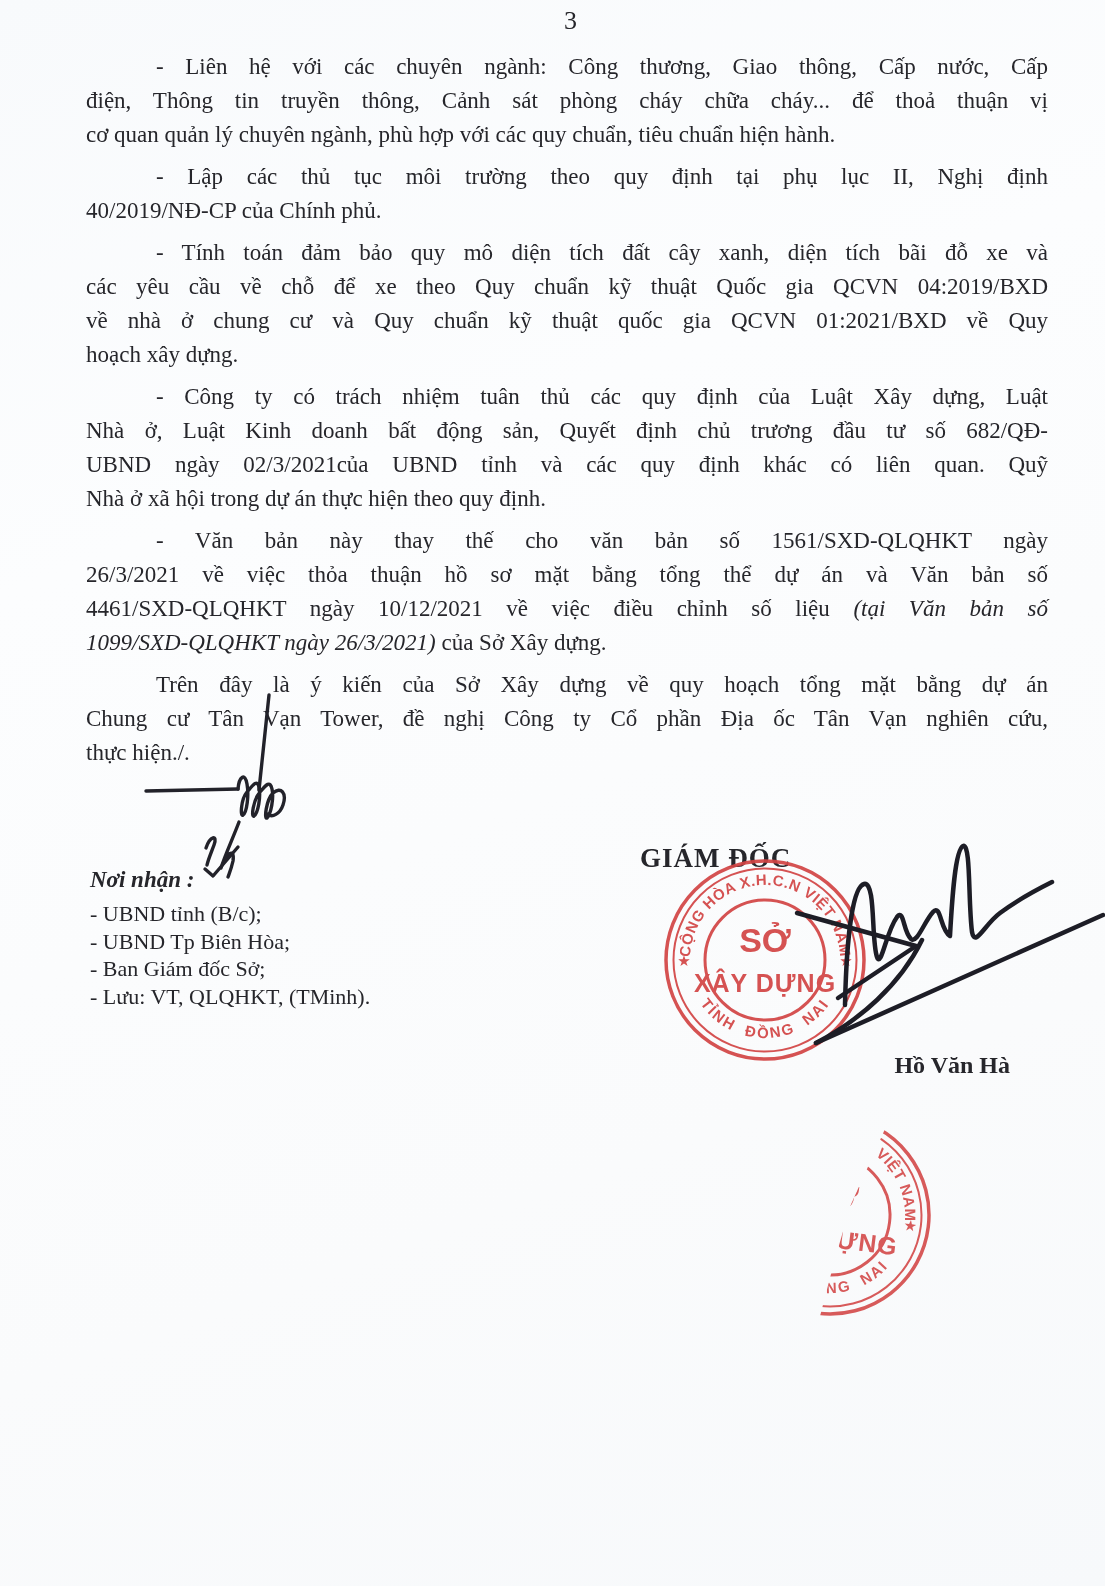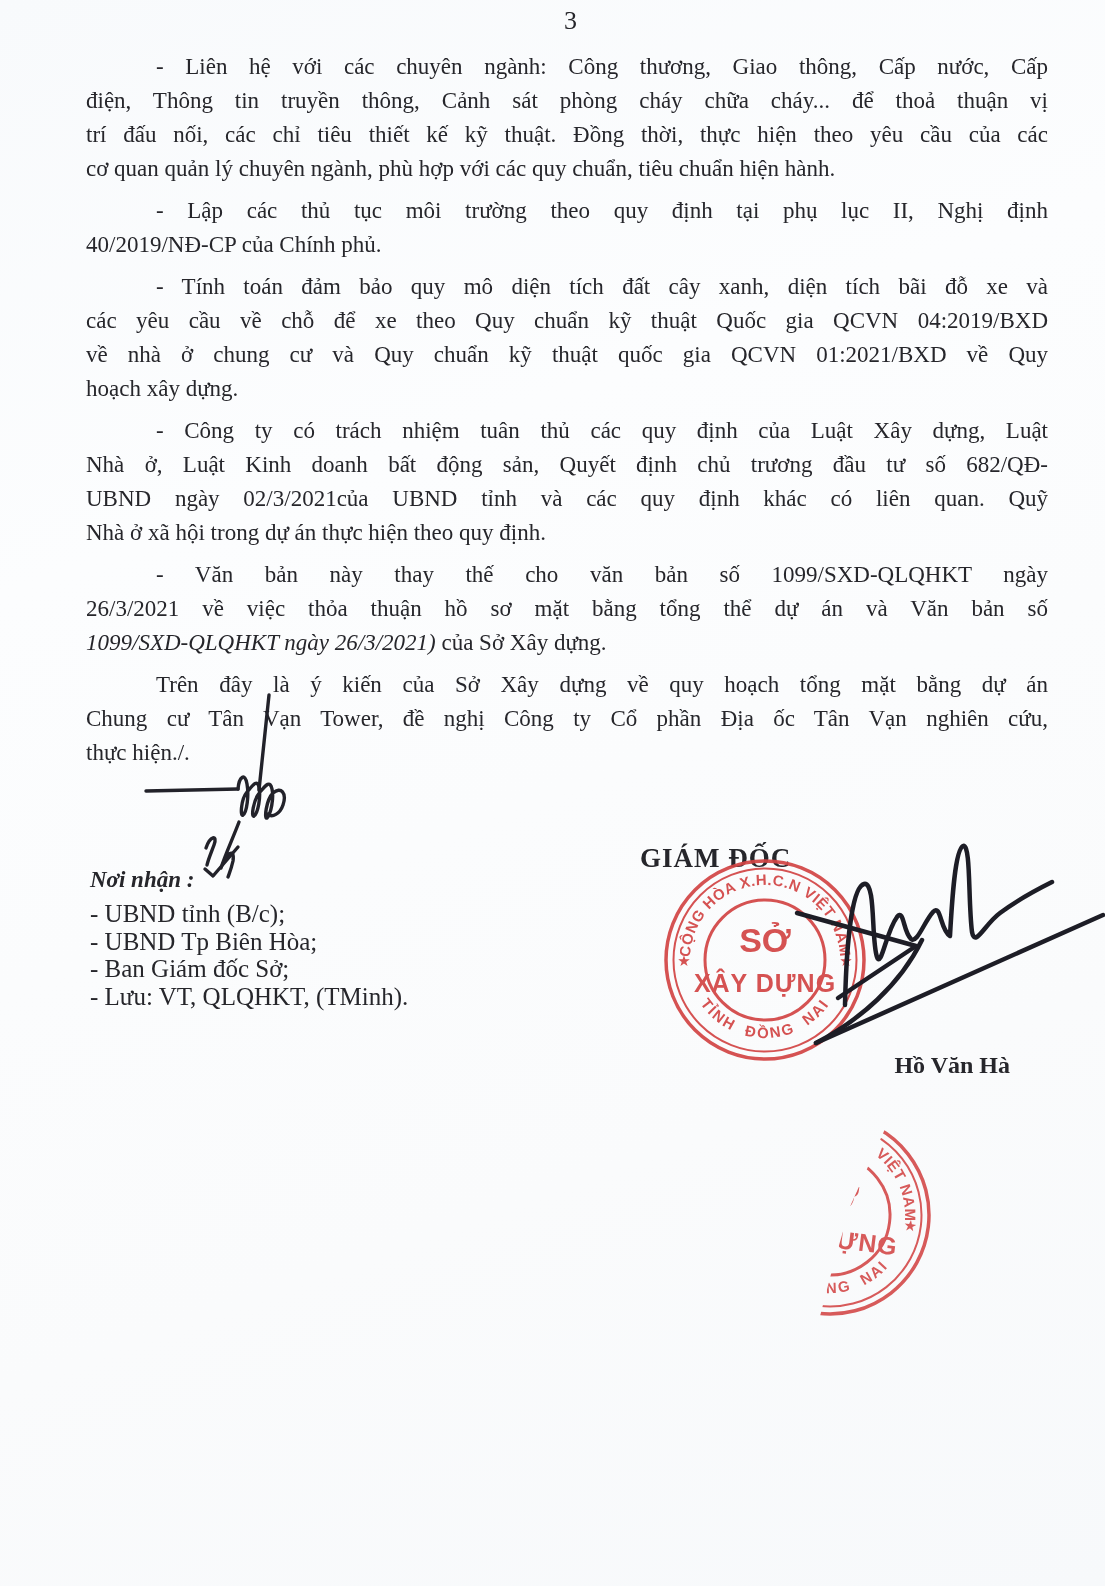--- a/index.html
+++ b/index.html
@@ -30,21 +30,21 @@
   }
   .line.first{text-indent:70px;}
   .line.last{text-align-last:left;}
   .line i{font-style:italic;}
   .recipients{
     position:absolute;left:90px;top:846px;width:440px;
   }
   .recipients-heading{
     font-weight:bold;font-style:italic;font-size:23px;line-height:28px;margin-bottom:6px;margin-top:20px;
   }
-  .recipient-item{font-size:25px;line-height:27.5px;}
+  .recipient-item{font-size:22px;line-height:27.5px;}
   .director-title{
     position:absolute;left:640px;top:843px;width:365px;
     text-align:left;font-size:27px;font-weight:bold;letter-spacing:1px;
   }
   .signer-name{
     position:absolute;left:645px;top:1052px;width:365px;
     text-align:right;font-size:24px;font-weight:bold;
   }
   .seal-wrap{position:absolute;width:240px;height:240px;color:var(--stamp);}
   .seal-a{left:645px;top:840px;opacity:.92;}
@@ -72,42 +72,42 @@
 <body>
 
 <div class="page">
 
   <div class="page-number">3</div>
 
   <div class="body-block">
       <div class="para">
         <div class="line first"><span>- Liên hệ với các chuyên ngành: Công thương, Giao thông, Cấp nước, Cấp</span></div>
         <div class="line"><span>điện, Thông tin truyền thông, Cảnh sát phòng cháy chữa cháy... để thoả thuận vị</span></div>
-        <div class="line"><span>trí đấu nối, các chỉ tiêu thiết kế kỹ thuật. Đồng thời, thực hiện theo yêu cầu của các</span></div>
         <div class="line last"><span>cơ quan quản lý chuyên ngành, phù hợp với các quy chuẩn, tiêu chuẩn hiện hành.</span></div>
       </div>
       <div class="para">
         <div class="line first"><span>- Lập các thủ tục môi trường theo quy định tại phụ lục II, Nghị định</span></div>
         <div class="line last"><span>40/2019/NĐ-CP của Chính phủ.</span></div>
       </div>
       <div class="para">
         <div class="line first"><span>- Tính toán đảm bảo quy mô diện tích đất cây xanh, diện tích bãi đỗ xe và</span></div>
         <div class="line"><span>các yêu cầu về chỗ để xe theo Quy chuẩn kỹ thuật Quốc gia QCVN 04:2019/BXD</span></div>
         <div class="line"><span>về nhà ở chung cư và Quy chuẩn kỹ thuật quốc gia QCVN 01:2021/BXD về Quy</span></div>
         <div class="line last"><span>hoạch xây dựng.</span></div>
       </div>
       <div class="para">
         <div class="line first"><span>- Công ty có trách nhiệm  tuân thủ các quy định của Luật Xây dựng, Luật</span></div>
         <div class="line"><span>Nhà ở, Luật Kinh doanh bất động sản, Quyết định chủ trương đầu tư số 682/QĐ-</span></div>
         <div class="line"><span>UBND ngày 02/3/2021của UBND tỉnh và các quy định khác có liên quan. Quỹ</span></div>
         <div class="line last"><span>Nhà ở xã hội trong dự  án thực hiện theo quy định.</span></div>
       </div>
       <div class="para">
-        <div class="line first"><span>- Văn bản này thay thế cho văn bản số 1099/SXD-QLQHKT ngày</span></div>
+        <div class="line first"><span>- Văn bản này thay thế cho văn bản số 1561/SXD-QLQHKT ngày</span></div>
         <div class="line"><span>26/3/2021 về việc thỏa thuận hồ sơ mặt bằng tổng thể dự án và Văn bản số</span></div>
+        <div class="line"><span>4461/SXD-QLQHKT ngày 10/12/2021 về việc điều chỉnh số liệu </span><i>(tại Văn bản số</i></div>
         <div class="line last"><i>1099/SXD-QLQHKT ngày 26/3/2021)</i><span> của Sở Xây dựng.</span></div>
       </div>
       <div class="para">
         <div class="line first"><span>Trên đây là ý kiến của Sở Xây dựng về quy hoạch tổng mặt bằng dự án</span></div>
         <div class="line"><span>Chung cư Tân Vạn Tower, đề nghị Công ty Cổ phần Địa ốc Tân Vạn nghiên cứu,</span></div>
         <div class="line last"><span>thực hiện./.</span></div>
       </div>
     </div>
 
   <div class="recipients">

